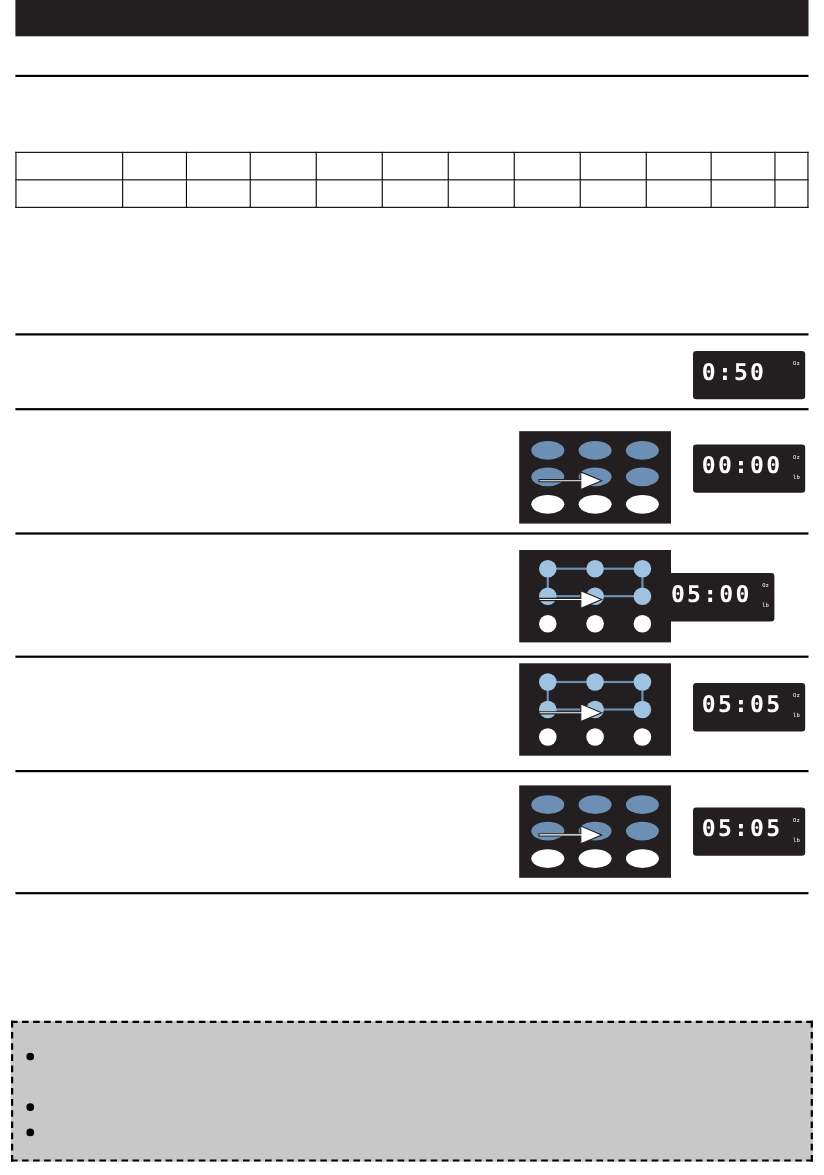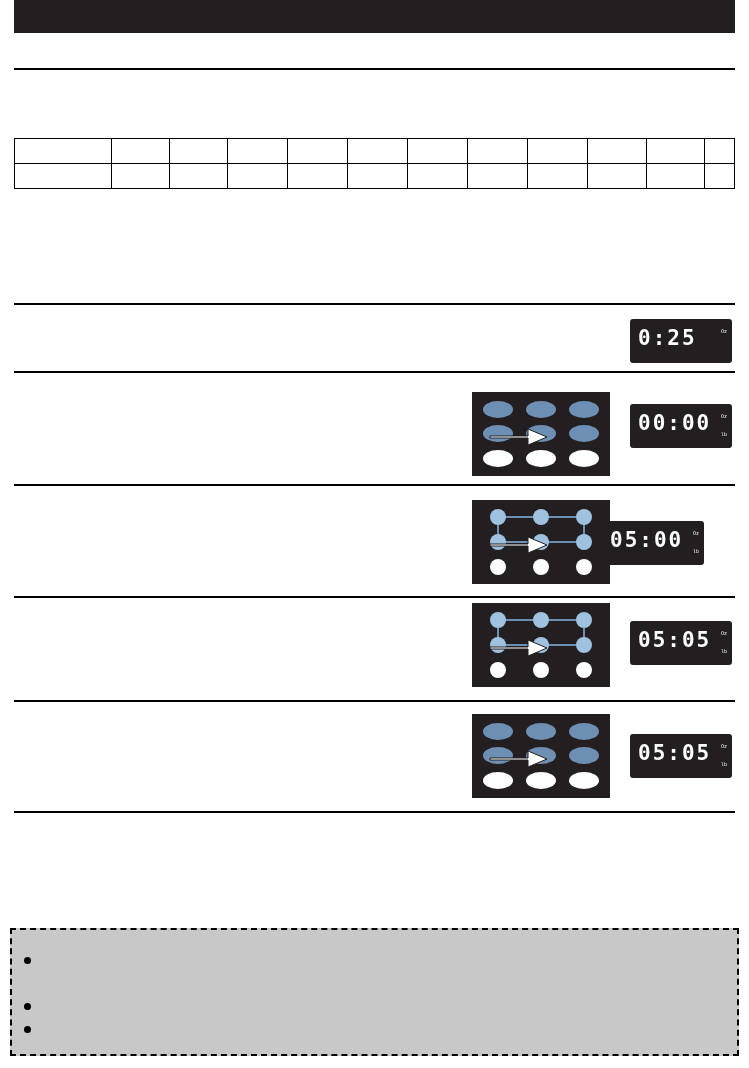--- a/index.html
+++ b/index.html
@@ -187,21 +187,21 @@
     <td></td>
     <td></td>
     <td></td>
     <td></td>
     <td></td>
   </tr>
 </tbody>
   </table>
 
 <div class="led" style="left:630px; top:319px;">
-  <div class="led-digits">0:25</div>
+  <div class="led-digits">0:50</div>
   <div class="led-small top">Oz</div>
   <div class="led-small bot"></div>
 </div>
 <div class="sep" style="top:371px;"></div>
 
 <div class="keypad" style="left:472px; top:392px;">
   <div class="keys">
     <div class="key blue" style="left:11px; top:9px;"></div>
     <div class="key blue" style="left:54px; top:9px;"></div>
     <div class="key blue" style="left:97px; top:9px;"></div>

